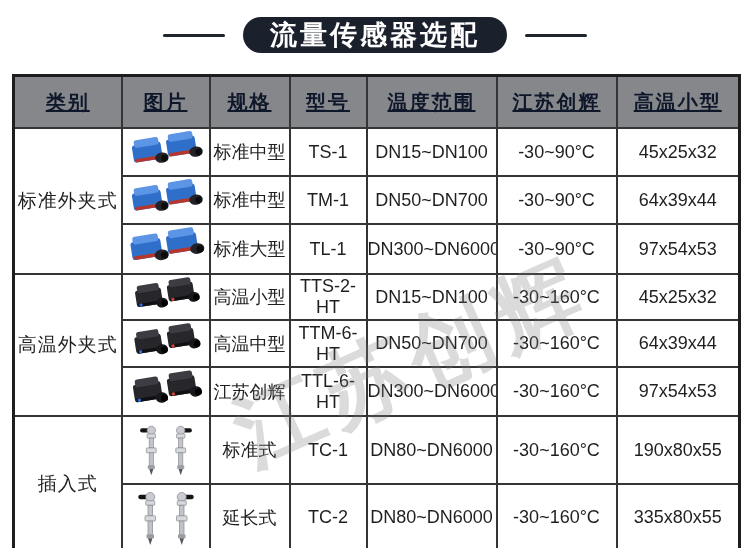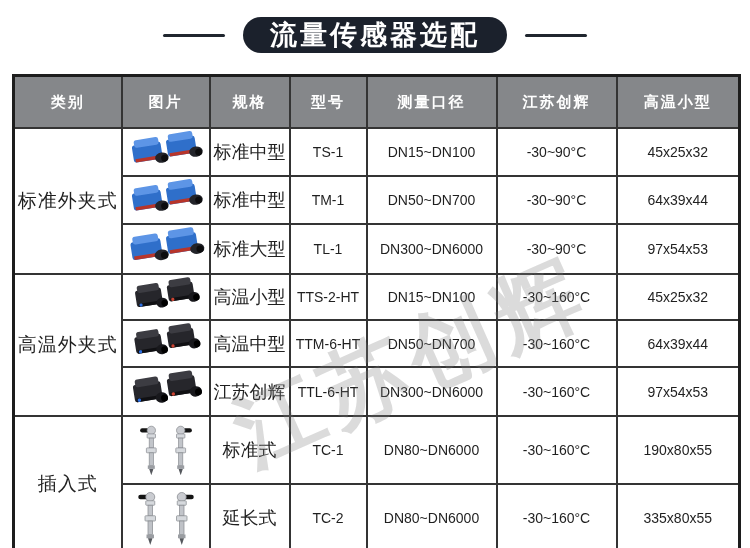--- a/index.html
+++ b/index.html
@@ -9,26 +9,26 @@
   
   .title-row{display:flex;align-items:center;justify-content:center;gap:18px;padding-top:13px;height:44px;}
   .hline{width:62px;height:3px;background:#20262f;border-radius:2px;}
   .pill{background:#1b212c;color:#ffffff;font-size:27px;font-weight:bold;letter-spacing:3px;
     padding:2px 27px;border-radius:22px;line-height:1.2;}
 
   
   .table-wrap{position:relative;width:726px;margin:17px auto 0;}
   table{border-collapse:collapse;width:726px;table-layout:fixed;border:3px solid #1d1d1d;}
   th,td{border:2px solid #343434;text-align:center;vertical-align:middle;padding:0;overflow:hidden;}
-  thead th{background:#85878a;color:#ffffff;font-size:15px;font-weight:bold;height:50px;letter-spacing:2px;}
+  thead th{background:#85878a;color:#0f172a;font-size:20px;font-weight:bold;height:50px;letter-spacing:2px;text-decoration:underline;}
   tbody td{font-size:18px;color:#1f1f1f;background:transparent;}
   tr.r-s{height:45px;}
   tr.r-l{height:68px;}
   td.cat{font-size:19px;letter-spacing:1px;margin-top:40px;}
-  td.num{font-size:14px;}
+  td.num{font-size:18px;}
   .sensor-svg{display:block;margin:0 auto;}
 
   
   .watermark{position:absolute;left:120px;top:230px;width:560px;text-align:center;
     transform:rotate(-24deg);transform-origin:center;
     font-size:86px;font-weight:bold;letter-spacing:8px;white-space:nowrap;
     color:rgba(125,125,125,0.28);pointer-events:none;z-index:4;}
   .defs-hidden{position:absolute;width:0;height:0;overflow:hidden;}
 </style>
 </head>
@@ -115,21 +115,21 @@
           <col style="width:130px">
           <col style="width:120px">
           <col style="width:123px">
       </colgroup>
       <thead>
         <tr>
           <th>类别</th>
           <th>图片</th>
           <th>规格</th>
           <th>型号</th>
-          <th>测量口径</th>
+          <th>温度范围</th>
           <th>江苏创辉</th>
           <th>高温小型</th>
         </tr>
       </thead>
       <tbody>
 
         <tr class="r-s">
           <td class="cat" rowspan="3">标准外夹式</td>
           <td>
             <svg class="sensor-svg" width="82" height="46" viewBox="0 0 90 54">

